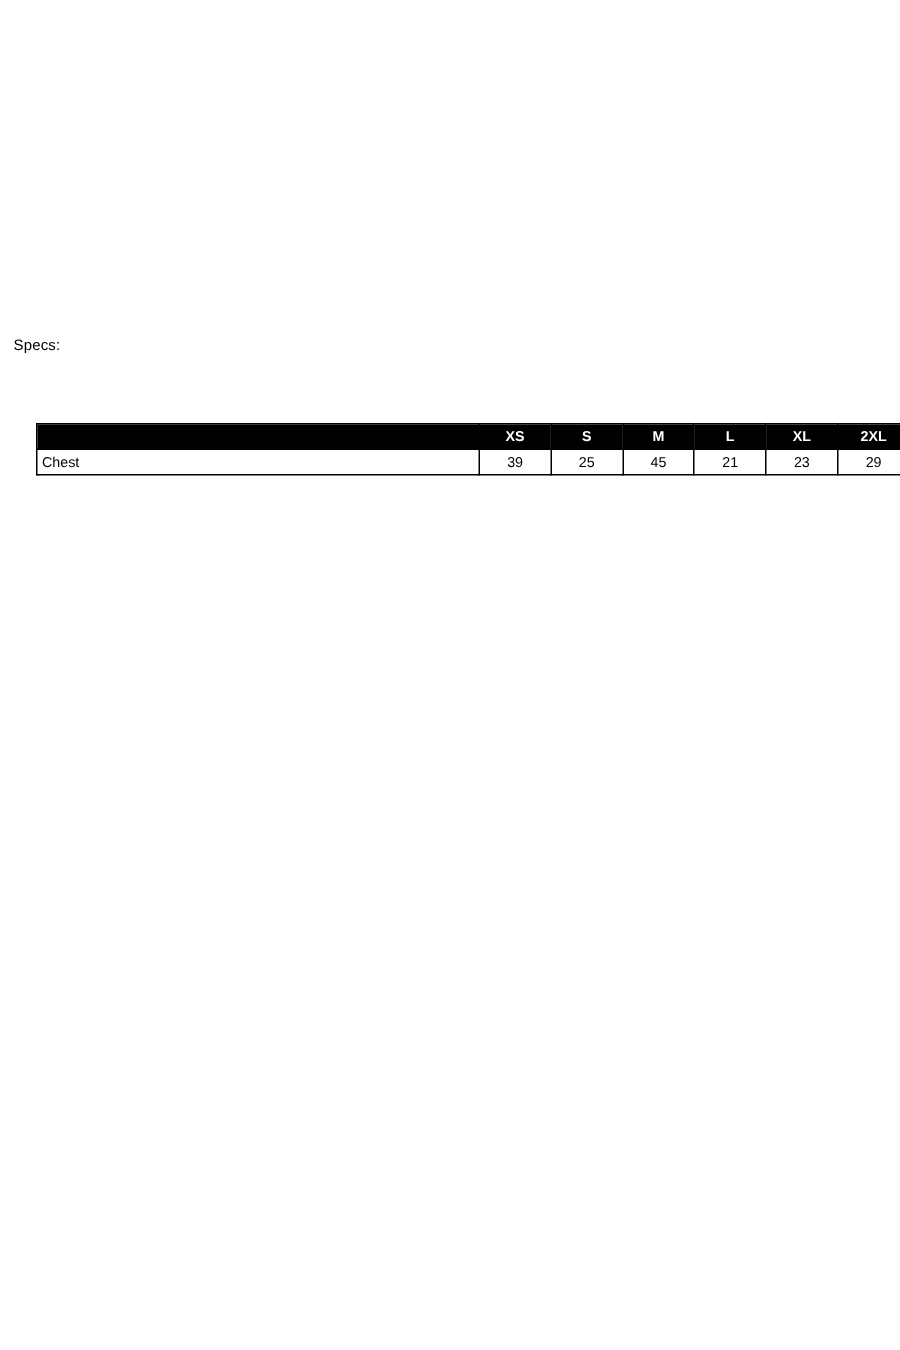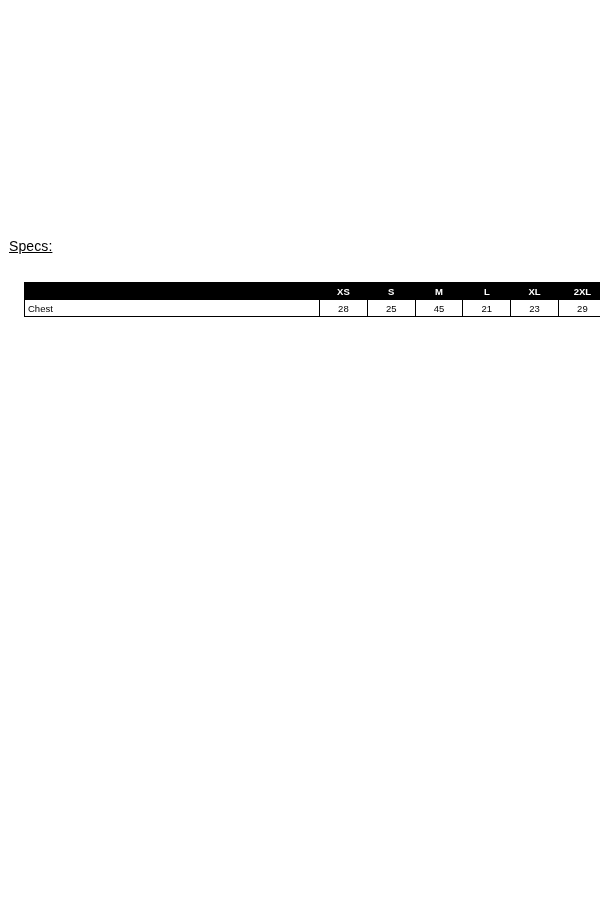--- a/index.html
+++ b/index.html
@@ -18,26 +18,25 @@
   .page {
     position: absolute;
     left: 0;
     top: 0;
     width: 600px;
     height: 900px;
   }
   .specs-label {
     position: absolute;
     left: 9px;
-    top: 240px;
-    font-size: 14px;
+    top: 225px;
+    font-size: 10px;
     line-height: 12px;
     color: #000000;
     letter-spacing: 0.1px;
-    text-decoration: underline;
   }
   .size-table-wrap {
     position: absolute;
     left: 24px;
     top: 249px;
     width: 582px;
     margin-top: 33px;
   }
   table.size-table {
     border-collapse: collapse;
@@ -107,21 +106,21 @@
           <th>S</th>
           <th>M</th>
           <th>L</th>
           <th>XL</th>
           <th>2XL</th>
         </tr>
       </thead>
       <tbody>
         <tr>
           <td class="rowlabel">Chest</td>
-          <td class="val">28</td>
+          <td class="val">39</td>
           <td class="val">25</td>
           <td class="val">45</td>
           <td class="val">21</td>
           <td class="val">23</td>
           <td class="val">29</td>
         </tr>
       </tbody>
     </table>
   </div>
 

